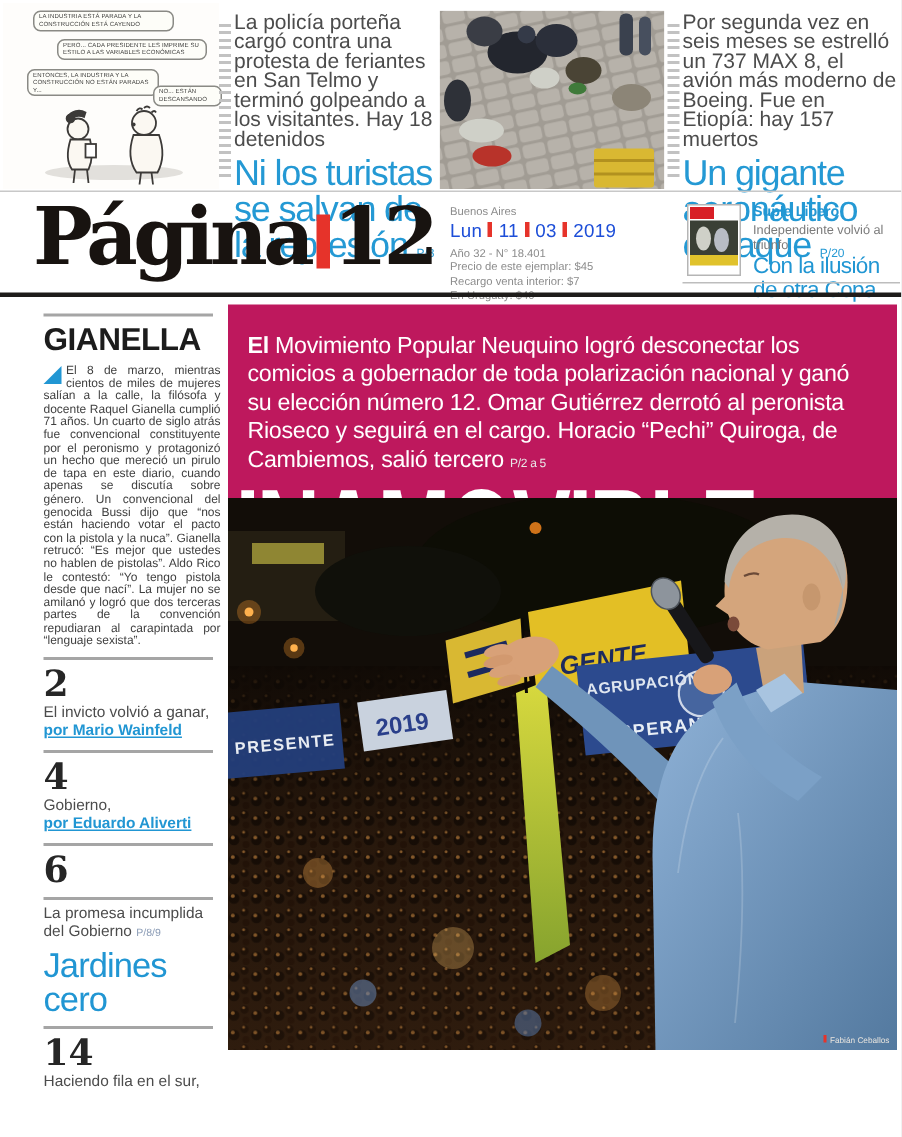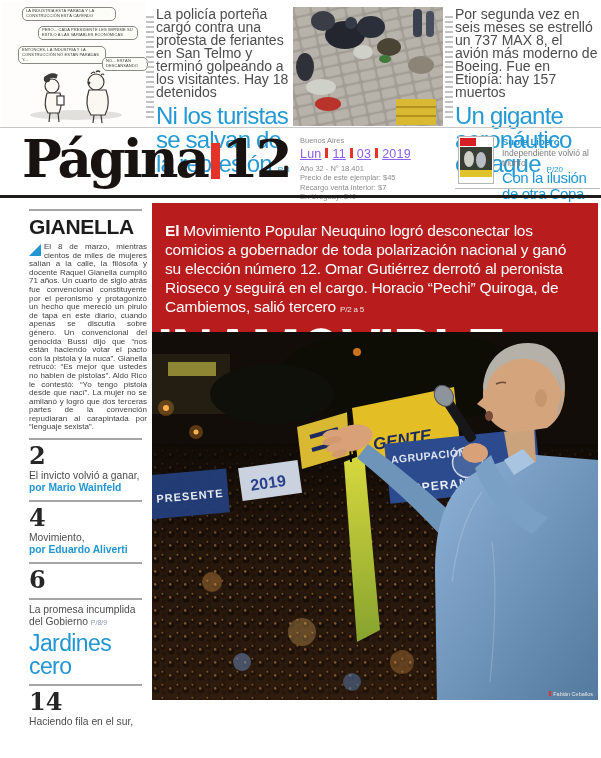--- a/index.html
+++ b/index.html
@@ -27,46 +27,46 @@
   .rule-heavy{position:absolute;left:0;top:195px;width:601px;height:3px;background:#1e1c1a;}
   .rule-suple{position:absolute;left:455px;top:188px;width:145px;height:1px;background:#bdbdbd;}
 
   
   .logo{position:absolute;left:22px;top:132px;display:flex;align-items:flex-end;
         font-family:"DejaVu Serif",serif;font-weight:bold;font-size:53px;line-height:53px;
         letter-spacing:-3px;color:#181310;}
   .logo .bar{width:9px;height:36px;background:#e6332a;margin:0 2px 6px 4px;}
   .dateblock{position:absolute;left:300px;top:136px;color:#8c8c8c;font-size:7.5px;line-height:9.5px;}
   .dateblock .city{margin-bottom:1px;}
-  .dateline{font-size:12.5px;line-height:15px;color:#8b5cf6;letter-spacing:.2px;margin:1px 0 2px;text-decoration:underline;}
+  .dateline{font-size:12.5px;line-height:15px;color:#1d4ed8;letter-spacing:.2px;margin:1px 0 2px;}
   .dsep{display:inline-block;width:3px;height:10px;background:#e6332a;margin:0 4px;}
   .suple{position:absolute;left:458px;top:136px;display:flex;}
   .suple .thumb{width:34px;height:46px;border:1px solid #b5b5b5;position:relative;background:#fff;flex:none;}
   .suple .txt{margin-left:8px;width:104px;}
   .suple .kick{font-size:9.5px;font-weight:bold;color:#2196d3;margin-bottom:2px;}
   .suple .slead{font-size:8.5px;line-height:9.5px;color:#7a7a7a;margin-bottom:2px;}
   .suple .shead{font-size:15px;line-height:15.5px;color:#2196d3;letter-spacing:-.4px;}
 
   
   .sidebar{position:absolute;left:0;top:203px;width:150px;height:555px;padding-left:29px;
            box-sizing:border-box;overflow:hidden;}
   .srule{height:2px;background:#a5a5a5;width:113px;margin:6px 0 4px;}
   .coltitle{font-size:21px;font-weight:bold;letter-spacing:-.3px;color:#1c1c1c;margin:2px 0 4px;}
   .coltext{width:118px;font-size:8px;line-height:8.6px;color:#3f3f3f;text-align:justify;}
   .tri{float:left;width:0;height:0;border-left:12px solid transparent;border-bottom:12px solid #2196d3;
        margin:1px 3px 0 0;}
   .snum{font-family:"DejaVu Serif",serif;font-weight:bold;font-size:24px;line-height:24px;color:#262626;}
   .sitem-text{width:120px;font-size:10.3px;line-height:12px;color:#4c4c4c;margin-top:2px;}
-  .sauthor{font-size:10.3px;line-height:12px;font-weight:bold;color:#2196d3;}
+  .sauthor{font-size:10.3px;line-height:12px;font-weight:bold;color:#2196d3;text-decoration:underline;}
   .feat-lead{width:118px;font-size:10.3px;line-height:12px;color:#4c4c4c;margin-top:2px;}
   .feat-ref{font-size:7px;color:#8a9bb5;}
   .feat-head{width:120px;font-size:23px;line-height:23px;letter-spacing:-.6px;color:#2196d3;margin-top:3px;}
 
   
-  .mainbox{position:absolute;left:152px;top:203px;width:446px;height:497px;background:#b91c1c;overflow:hidden;}
+  .mainbox{position:absolute;left:152px;top:203px;width:446px;height:497px;background:#be185d;overflow:hidden;}
   .intro{padding:18px 18px 0 13px;font-size:15.5px;line-height:19px;color:#fff;letter-spacing:-.2px;}
   .intro .b{font-weight:bold;}
   .pref-w{font-size:8px;color:#e8e8e8;}
   .bigtitle{margin:4px 0 0 5px;font-weight:bold;font-size:86px;line-height:70px;letter-spacing:-3px;
             color:#fff;transform:scaleX(.68);transform-origin:left top;white-space:nowrap;}
   .rally{position:absolute;left:0;bottom:0;width:446px;height:368px;}
   .credit{position:absolute;right:5px;bottom:3px;font-size:5.5px;color:#e8e4de;}
   .credit::before{content:"";display:inline-block;width:2px;height:5px;background:#e6332a;margin-right:2px;}
 </style>
 </head>
@@ -205,21 +205,21 @@
       <div class="sitem-text">
         <span>El invicto volvió a ganar,</span><br>
         <span class="sauthor">por Mario Wainfeld</span>
       </div>
     </div>
 
     <div class="srule"></div>
     <div>
       <div class="snum">4</div>
       <div class="sitem-text">
-        <span>Movimiento,</span><br>
+        <span>Gobierno,</span><br>
         <span class="sauthor">por Eduardo Aliverti</span>
       </div>
     </div>
 
     <div class="srule"></div>
     <div>
       <div class="snum">6</div>
     </div>
 
     <div class="srule"></div>

